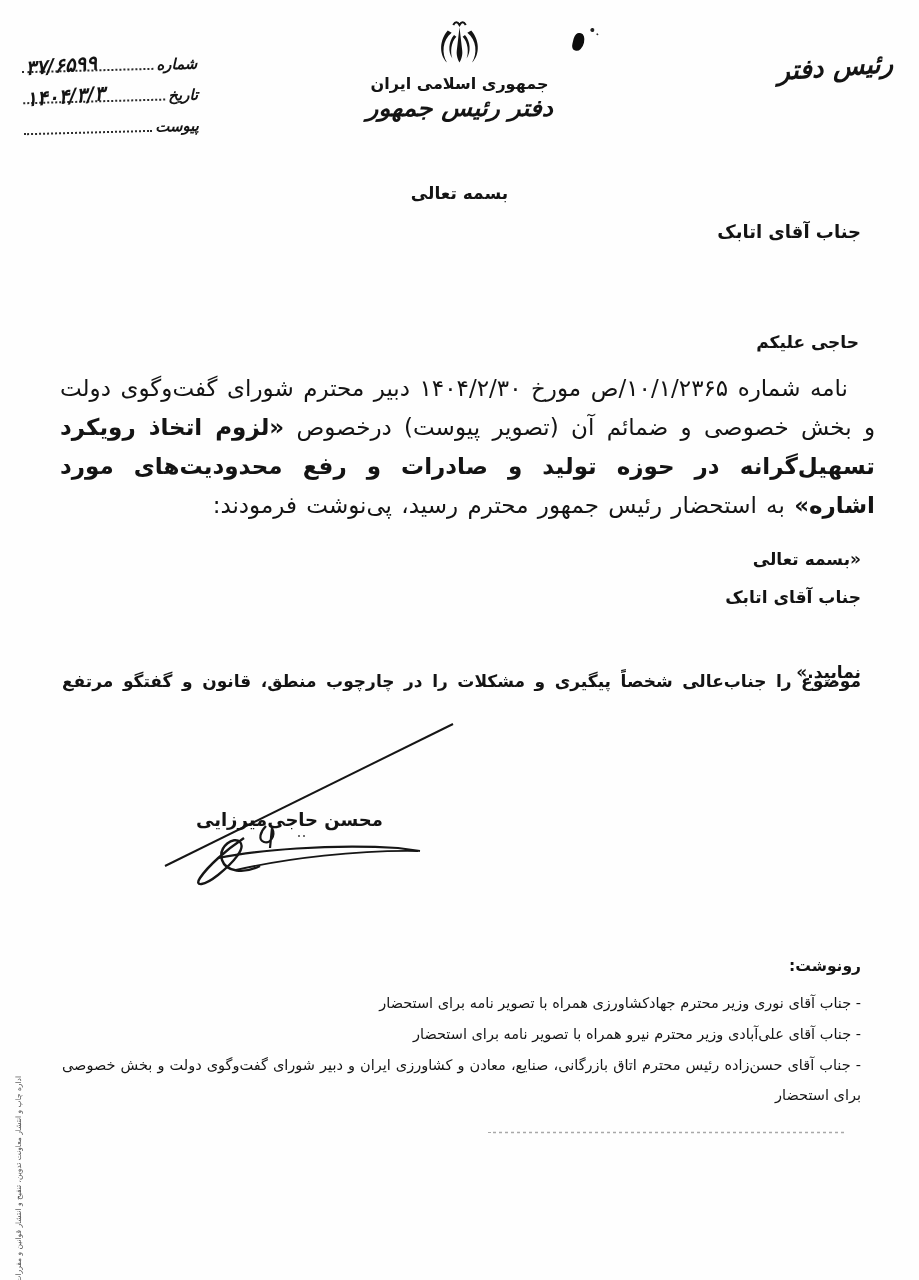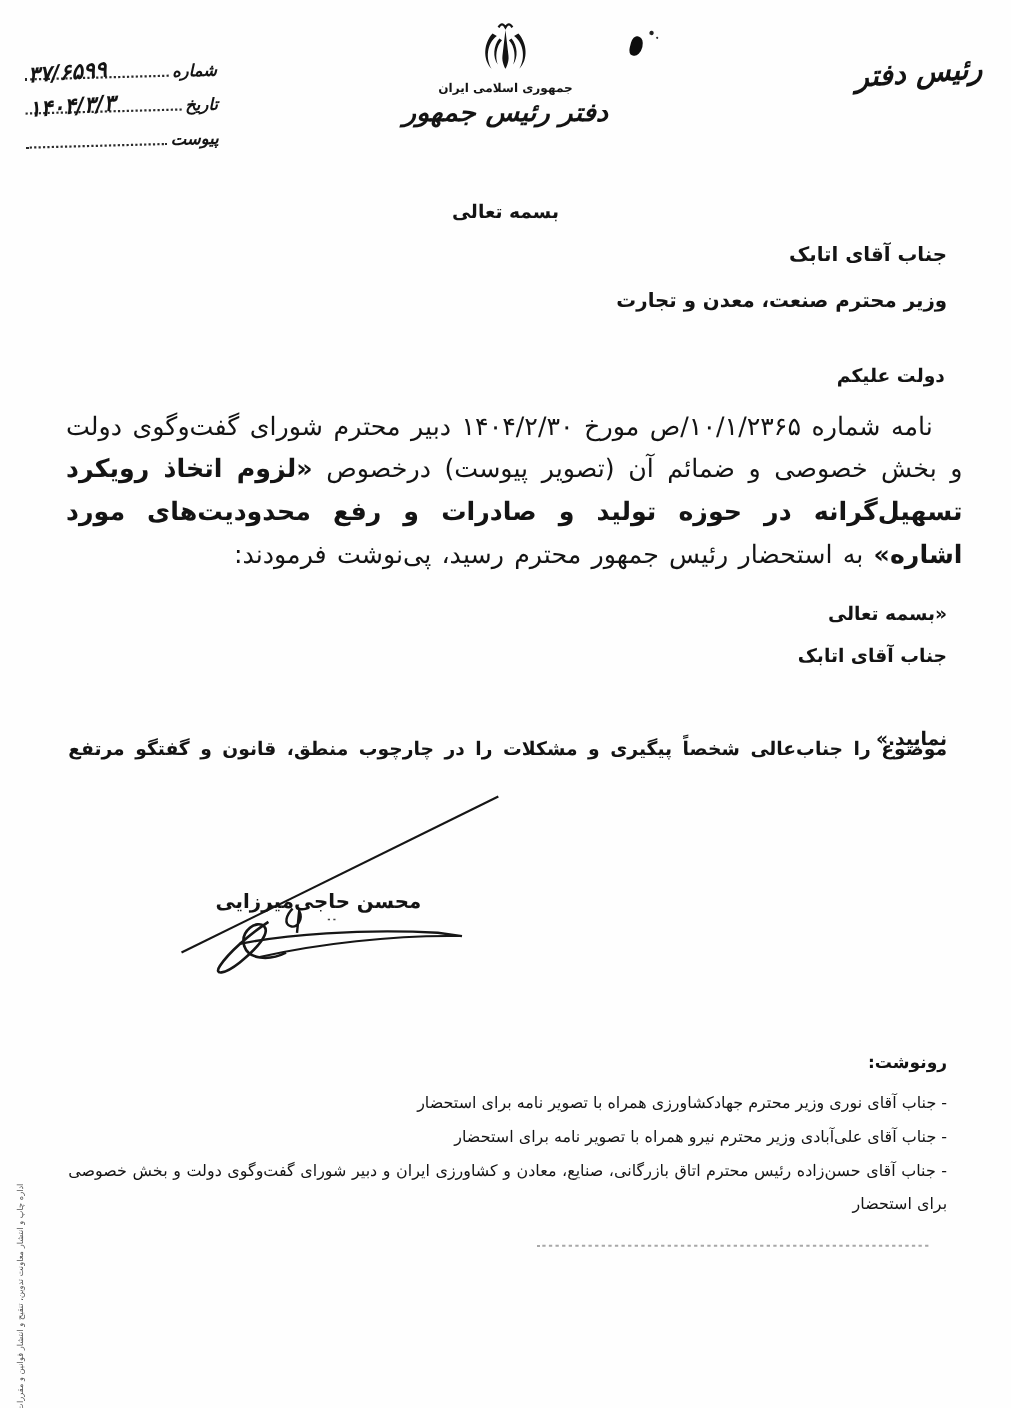--- a/index.html
+++ b/index.html
@@ -16,21 +16,21 @@
   .meta-label { font-size:15px; font-weight:700; font-style:italic; line-height:1; padding-bottom:3px; white-space:nowrap; }
   .meta-dots { flex:1; border-bottom:2px dotted #2a2a2a; margin:0 3px 6px 3px; height:1px; }
   .meta-value {
     position:absolute; left:6px; bottom:1px; font-size:20px; font-weight:700; font-style:italic;
     letter-spacing:1px; transform:rotate(-3deg); white-space:nowrap;
   }
 
   
   .emblem-block { position:absolute; left:50%; top:18px; transform:translateX(-50%); width:260px; text-align:center; direction:rtl; }
   .emblem-block svg { display:block; margin:0 auto; }
-  .org1 { font-size:11px; font-weight:600; margin-top:3px; }
+  .org1 { font-size:16px; font-weight:600; margin-top:3px; }
   .org2 { font-size:25px; font-weight:700; font-style:italic; margin-top:1px; transform:scaleY(.92); }
 
   
   .head-note { position:absolute; right:26px; top:52px; font-size:26px; font-weight:700; font-style:italic; transform:rotate(-4deg); direction:rtl; }
 
   
   .ink-blot { position:absolute; left:573px; top:33px; width:11px; height:18px; background:#0d0d0d; border-radius:46% 54% 62% 38%; transform:rotate(14deg); }
   .ink-blot::after { content:""; position:absolute; left:14px; top:-8px; width:4px; height:4px; background:#222; border-radius:50%; box-shadow:6px 3px 0 -1px #333; }
 
   
@@ -106,22 +106,21 @@
     <div class="org1">جمهوری اسلامی ایران</div>
     <div class="org2">دفتر رئیس جمهور</div>
   </div>
 
   <div class="head-note">رئیس دفتر</div>
 
   <div class="ink-blot"></div>
 
   <div class="besmele">بسمه تعالی</div>
   <div class="addr1">جناب آقای اتابک</div>
-  <div class="addr2">وزیر محترم صنعت، معدن و تجارت</div>
-  <div class="salutation">دولت علیکم</div>
+  <div class="salutation">حاجی علیکم</div>
 
   <p class="body-par"><span>نامه شماره ۱۰/۱/۲۳۶۵/ص مورخ ۱۴۰۴/۲/۳۰ دبیر محترم شورای گفت‌وگوی دولت و بخش خصوصی و ضمائم آن (تصویر پیوست) درخصوص </span><b>«لزوم اتخاذ رویکرد تسهیل‌گرانه در حوزه تولید و صادرات و رفع محدودیت‌های مورد اشاره»</b><span> به استحضار رئیس جمهور محترم رسید، پی‌نوشت فرمودند:</span></p>
 
   <div class="q q1">«بسمه تعالی</div>
   <div class="q q2">جناب آقای اتابک</div>
   <div class="q q3">موضوع را جناب‌عالی شخصاً پیگیری و مشکلات را در چارچوب منطق، قانون و گفتگو مرتفع</div>
   <div class="q q4">نمایید.»</div>
 
   <div class="sig-block">
     <span>

